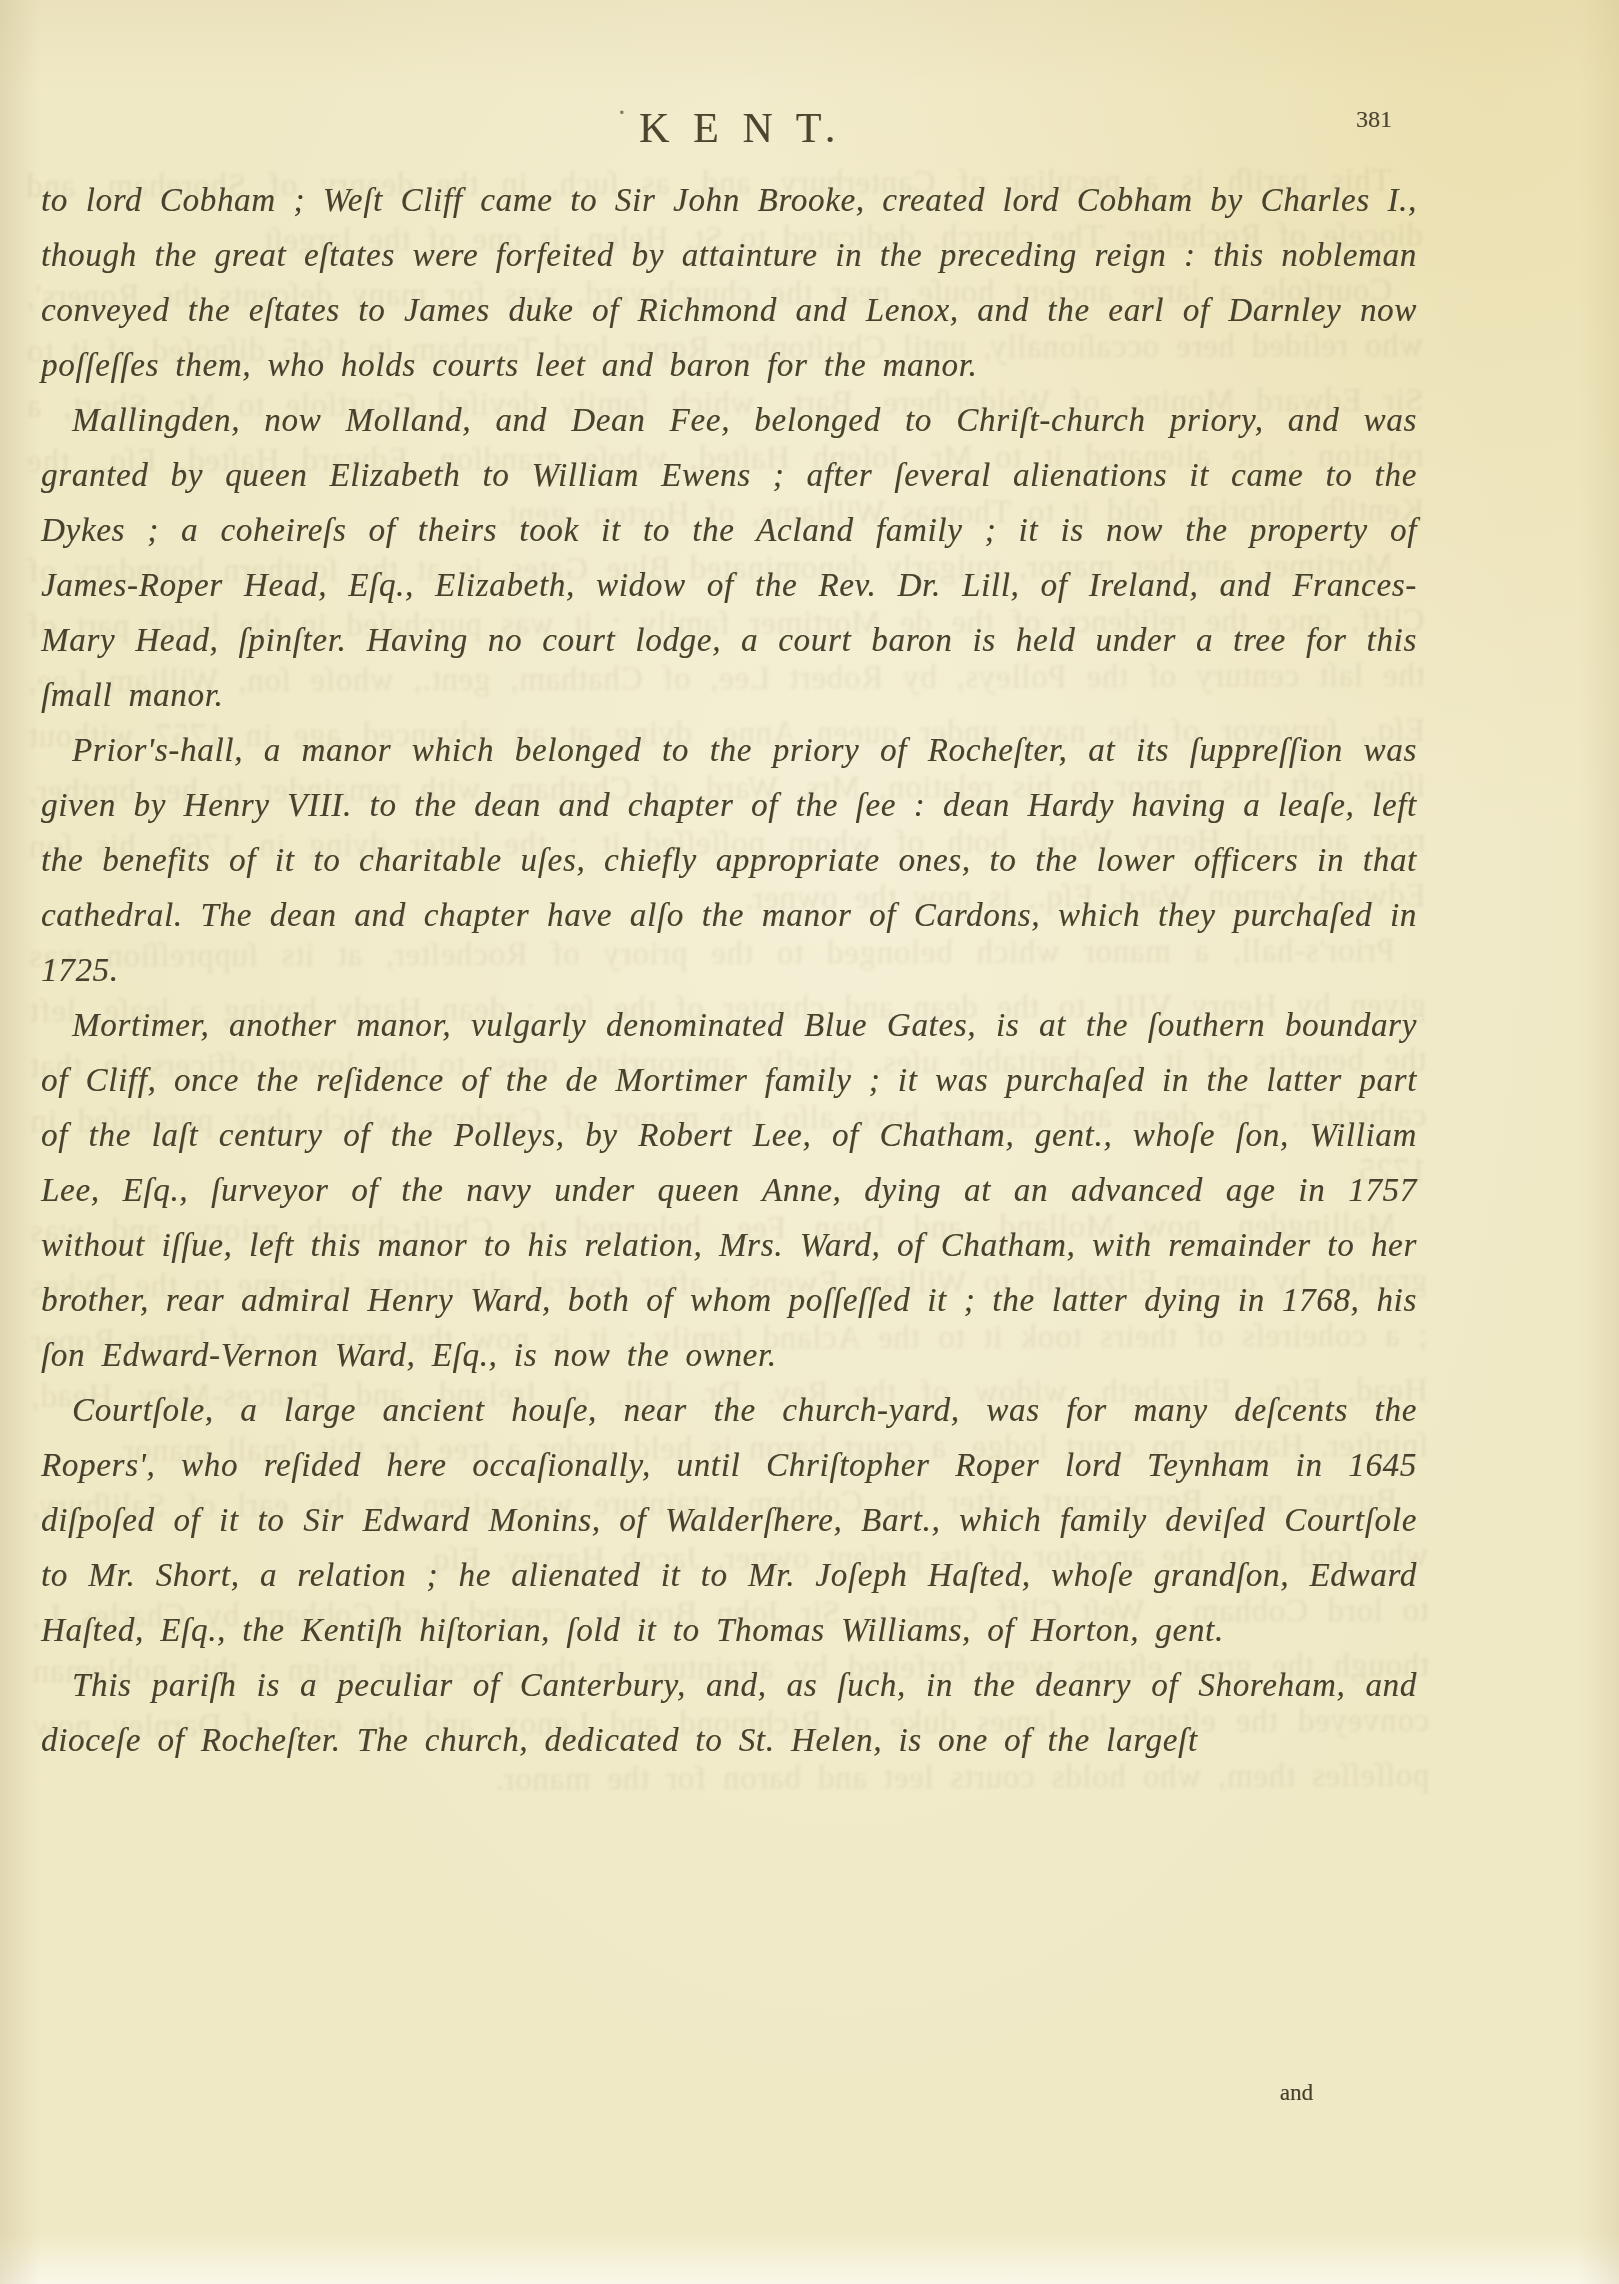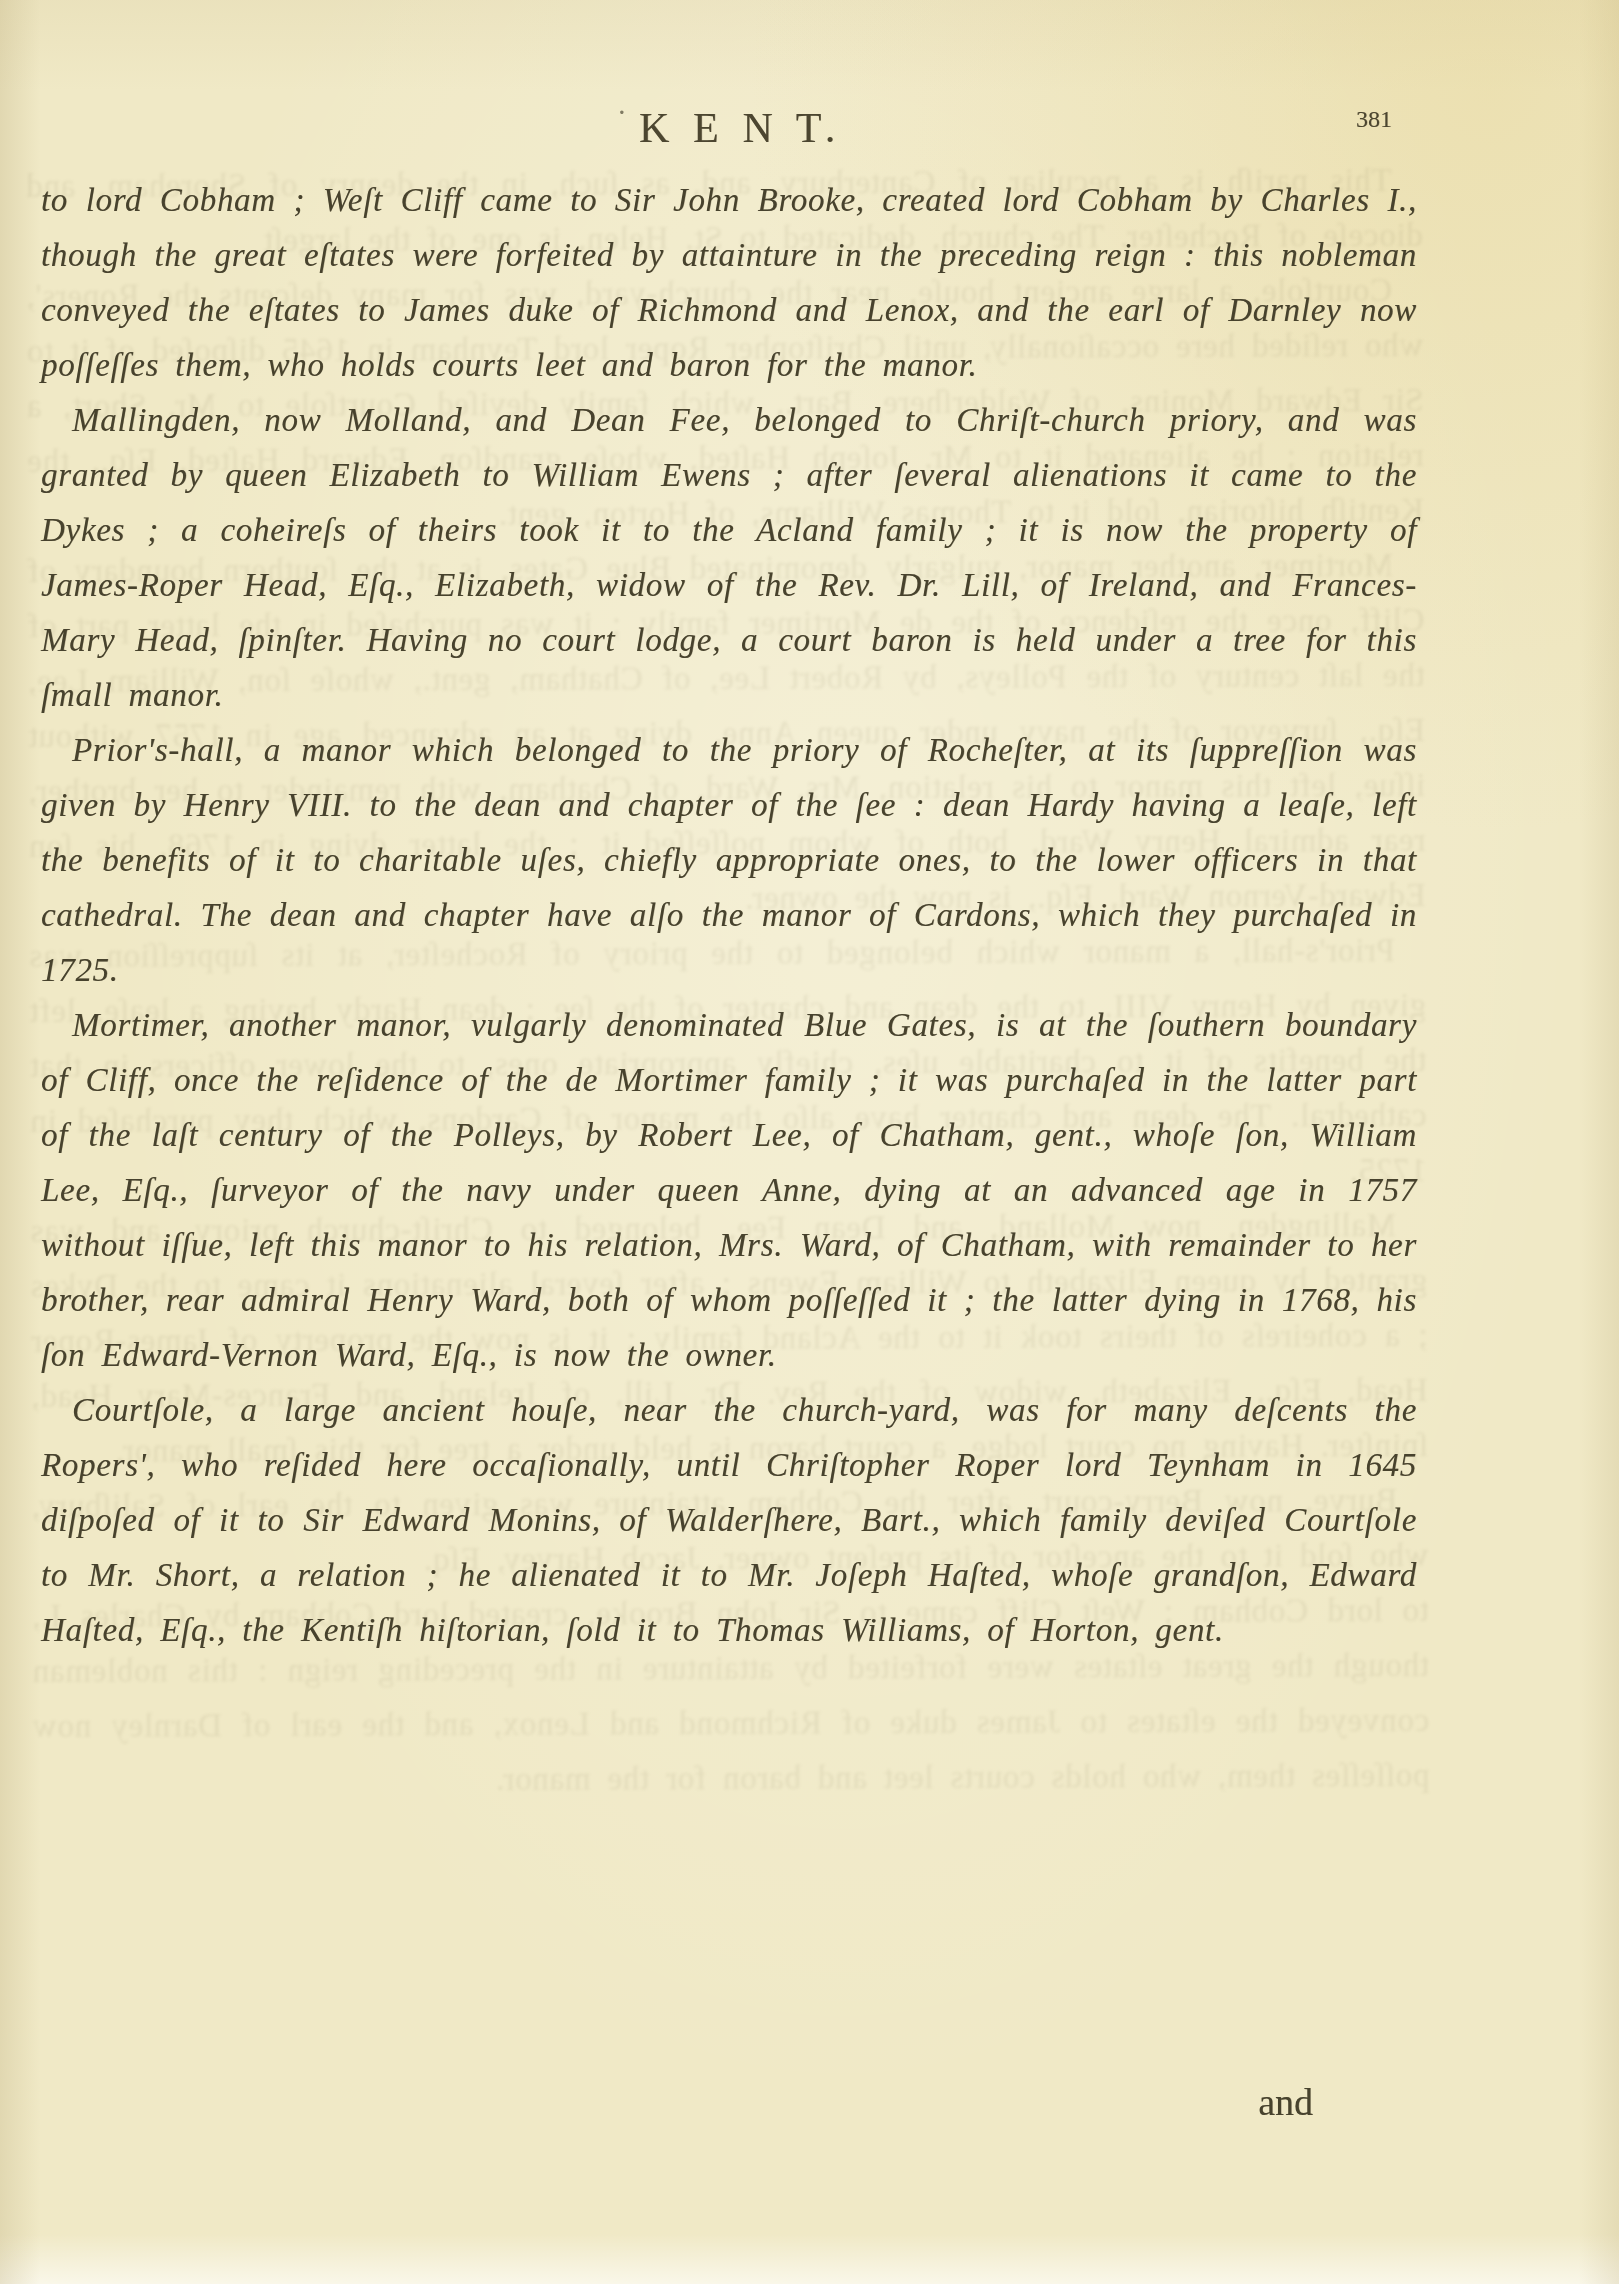--- a/index.html
+++ b/index.html
@@ -90,21 +90,21 @@
     text-shadow: 0.4px 0.4px 0.5px rgba(60,50,30,0.35);
     font-style: italic;
   }
   .text-block p { margin: 0; }
   .text-block p.indent { text-indent: 31px; }
 
   .catchword {
     position: absolute;
     top: 2080px;
     right: 306px;
-    font-size: 38px;
+    font-size: 23px;
     color: #47422d;
     text-shadow: 0.4px 0.4px 0.5px rgba(60,50,30,0.35);
   }
 </style>
 </head>
 <body>
 
 <div class="page">
 
   <div class="ghost" id="ghost-block" aria-hidden="true">
@@ -122,18 +122,19 @@
     <h1 class="head-title">K E N T.</h1>
     <span class="page-number">381</span>
   </header>
 
   <main class="text-block" id="text-block">
       <p class="">to lord Cobham ; Weſt Cliff came to Sir John Brooke, created lord Cobham by Charles I., though the great eſtates were forfeited by attainture in the preceding reign : this nobleman conveyed the eſtates to James duke of Richmond and Lenox, and the earl of Darnley now poſſeſſes them, who holds courts leet and baron for the manor.</p>
       <p class="indent">Mallingden, now Molland, and Dean Fee, belonged to Chriſt-church priory, and was granted by queen Elizabeth to William Ewens ; after ſeveral alienations it came to the Dykes ; a coheireſs of theirs took it to the Acland family ; it is now the property of James-Roper Head, Eſq., Elizabeth, widow of the Rev. Dr. Lill, of Ireland, and Frances-Mary Head, ſpinſter. Having no court lodge, a court baron is held under a tree for this ſmall manor.</p>
       <p class="indent">Prior's-hall, a manor which belonged to the priory of Rocheſter, at its ſuppreſſion was given by Henry VIII. to the dean and chapter of the ſee : dean Hardy having a leaſe, left the benefits of it to charitable uſes, chiefly appropriate ones, to the lower officers in that cathedral. The dean and chapter have alſo the manor of Cardons, which they purchaſed in 1725.</p>
       <p class="indent">Mortimer, another manor, vulgarly denominated Blue Gates, is at the ſouthern boundary of Cliff, once the reſidence of the de Mortimer family ; it was purchaſed in the latter part of the laſt century of the Polleys, by Robert Lee, of Chatham, gent., whoſe ſon, William Lee, Eſq., ſurveyor of the navy under queen Anne, dying at an advanced age in 1757 without iſſue, left this manor to his relation, Mrs. Ward, of Chatham, with remainder to her brother, rear admiral Henry Ward, both of whom poſſeſſed it ; the latter dying in 1768, his ſon Edward-Vernon Ward, Eſq., is now the owner.</p>
       <p class="indent">Courtſole, a large ancient houſe, near the church-yard, was for many deſcents the Ropers', who reſided here occaſionally, until Chriſtopher Roper lord Teynham in 1645 diſpoſed of it to Sir Edward Monins, of Walderſhere, Bart., which family deviſed Courtſole to Mr. Short, a relation ; he alienated it to Mr. Joſeph Haſted, whoſe grandſon, Edward Haſted, Eſq., the Kentiſh hiſtorian, ſold it to Thomas Williams, of Horton, gent.</p>
+      <p class="indent">This pariſh is a peculiar of Canterbury, and, as ſuch, in the deanry of Shoreham, and dioceſe of Rocheſter. The church, dedicated to St. Helen, is one of the largeſt</p>
     </main>
 
   <div class="catchword">and</div>
 
 </div>
 
 
 </body></html>

